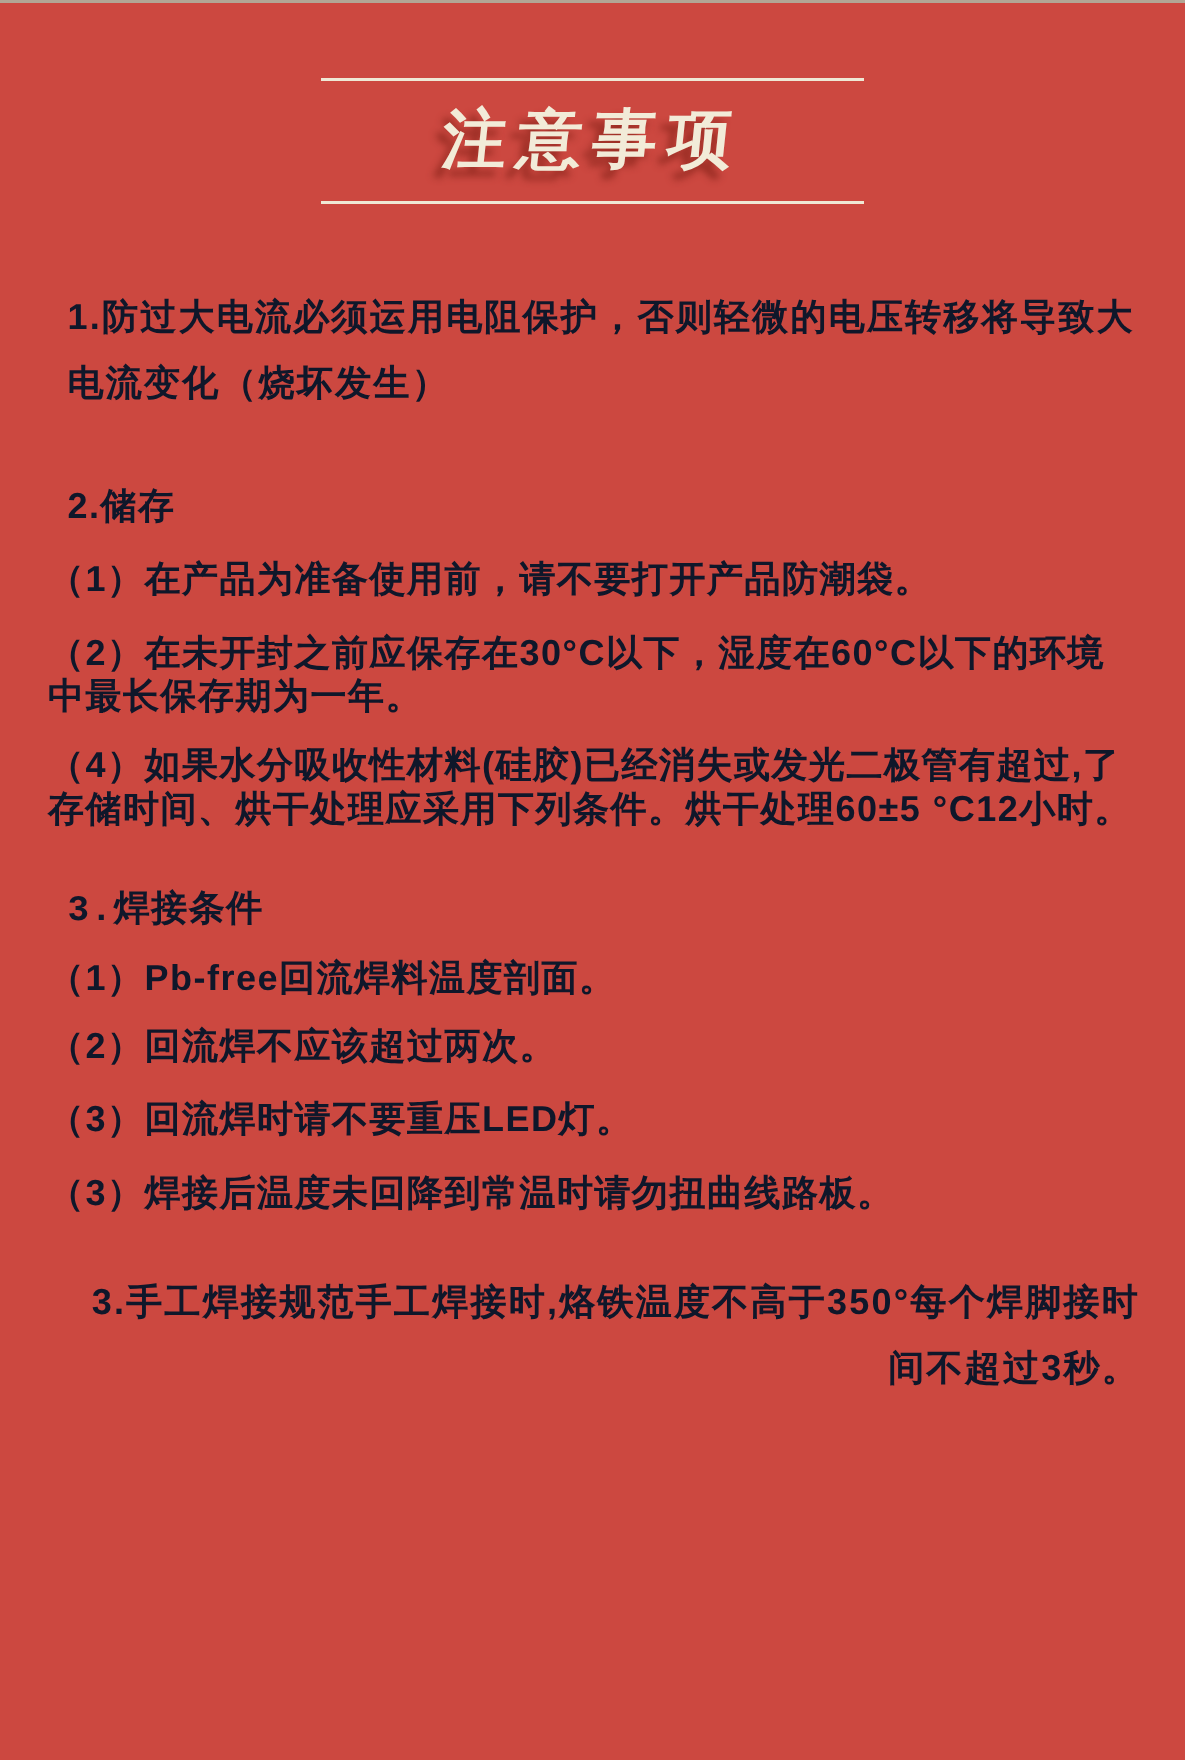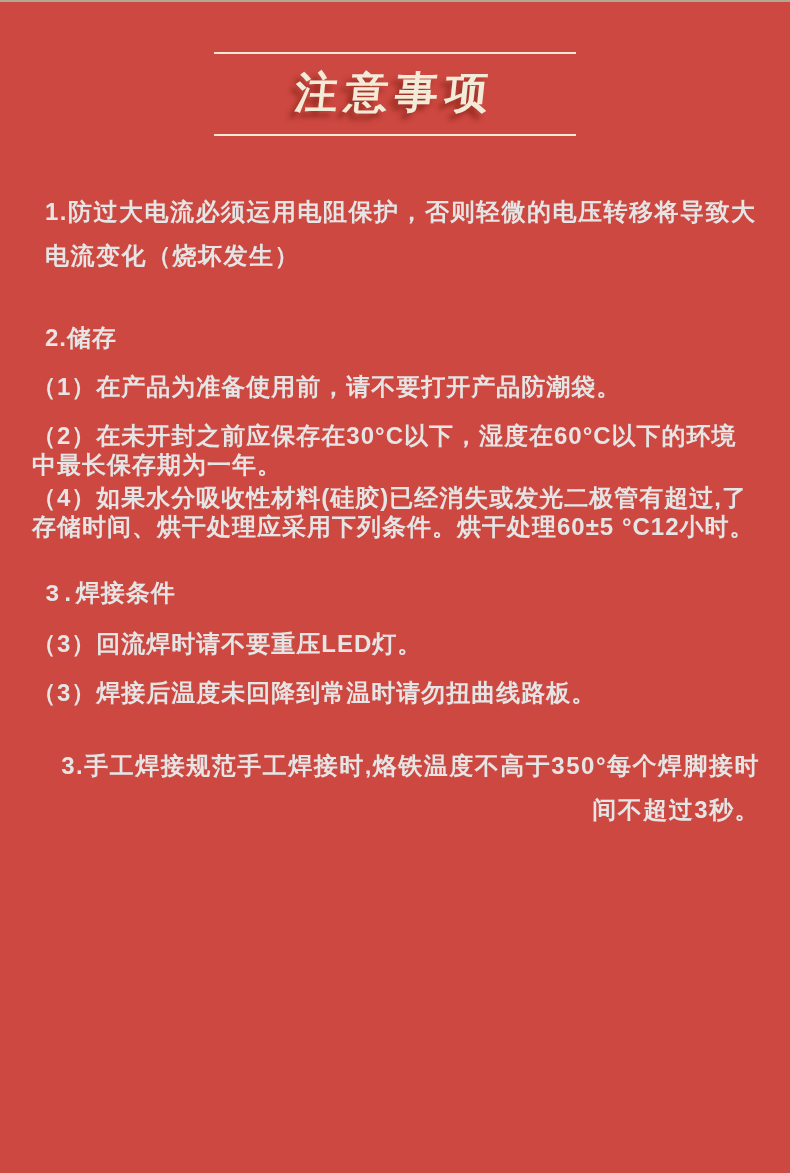--- a/index.html
+++ b/index.html
@@ -34,21 +34,21 @@
     font-size: 43px;
     font-weight: bold;
     letter-spacing: 7px;
     color: #f2ebd8;
     transform: skewX(-6deg);
     text-shadow: -5px 6px 5px rgba(150, 43, 34, 0.95);
     white-space: nowrap;
   }
   .content {
     padding: 0 30px;
-    color: #e5e5e5;
+    color: #0f172a;
     font-weight: bold;
   }
   .lead, .footer-note {
     margin: 54px 0 0 15px;
     font-size: 24px;
     line-height: 44px;
     letter-spacing: 1.5px;
   }
   .sec-h {
     margin: 46px 0 0 15px;
@@ -56,21 +56,21 @@
     line-height: 28px;
     letter-spacing: 1px;
   }
   .item {
     margin: 20px 0 0 2px;
     font-size: 24px;
     line-height: 29px;
     letter-spacing: 1px;
   }
   .mt21 { }
-  .mt17 { margin-top: 4px; }
+  .mt17 { margin-top: 17px; }
   .mt16 { margin-top: 16px; }
   .mt40 { margin-top: 40px; font-family: Liberation Mono, monospace; }
   .footer-note { margin-top: 37px; text-align: right; }
 </style>
 </head>
 <body>
 
 <div class="page">
   <div class="top-edge"></div>
 
@@ -82,18 +82,20 @@
 
   <div class="content">
     <p class="lead">1.防过大电流必须运用电阻保护，否则轻微的电压转移将导致大电流变化（烧坏发生）</p>
 
     <p class="sec-h">2.储存</p>
     <p class="item mt21">（1）在产品为准备使用前，请不要打开产品防潮袋。</p>
     <p class="item mt21">（2）在未开封之前应保存在30°C以下，湿度在60°C以下的环境中最长保存期为一年。</p>
     <p class="item mt17">（4）如果水分吸收性材料(硅胶)已经消失或发光二极管有超过,了存储时间、烘干处理应采用下列条件。烘干处理60±5 °C12小时。</p>
 
     <p class="sec-h mt40">3.焊接条件</p>
+    <p class="item mt16">（1）Pb-free回流焊料温度剖面。</p>
+    <p class="item mt16">（2）回流焊不应该超过两次。</p>
     <p class="item">（3）回流焊时请不要重压LED灯。</p>
     <p class="item">（3）焊接后温度未回降到常温时请勿扭曲线路板。</p>
 
     <p class="footer-note">3.手工焊接规范手工焊接时,烙铁温度不高于350°每个焊脚接时间不超过3秒。</p>
   </div>
 </div>
 
 </body></html>

